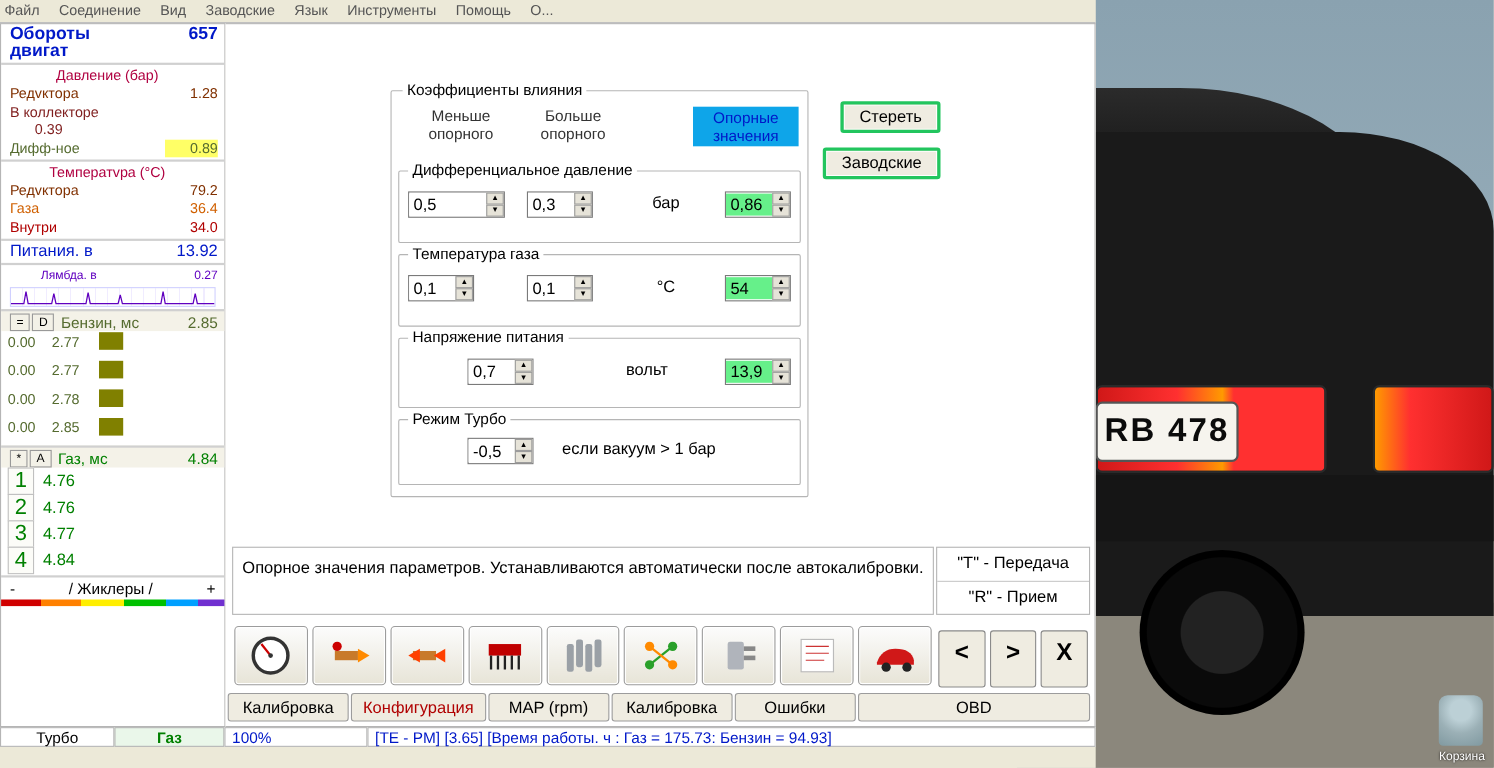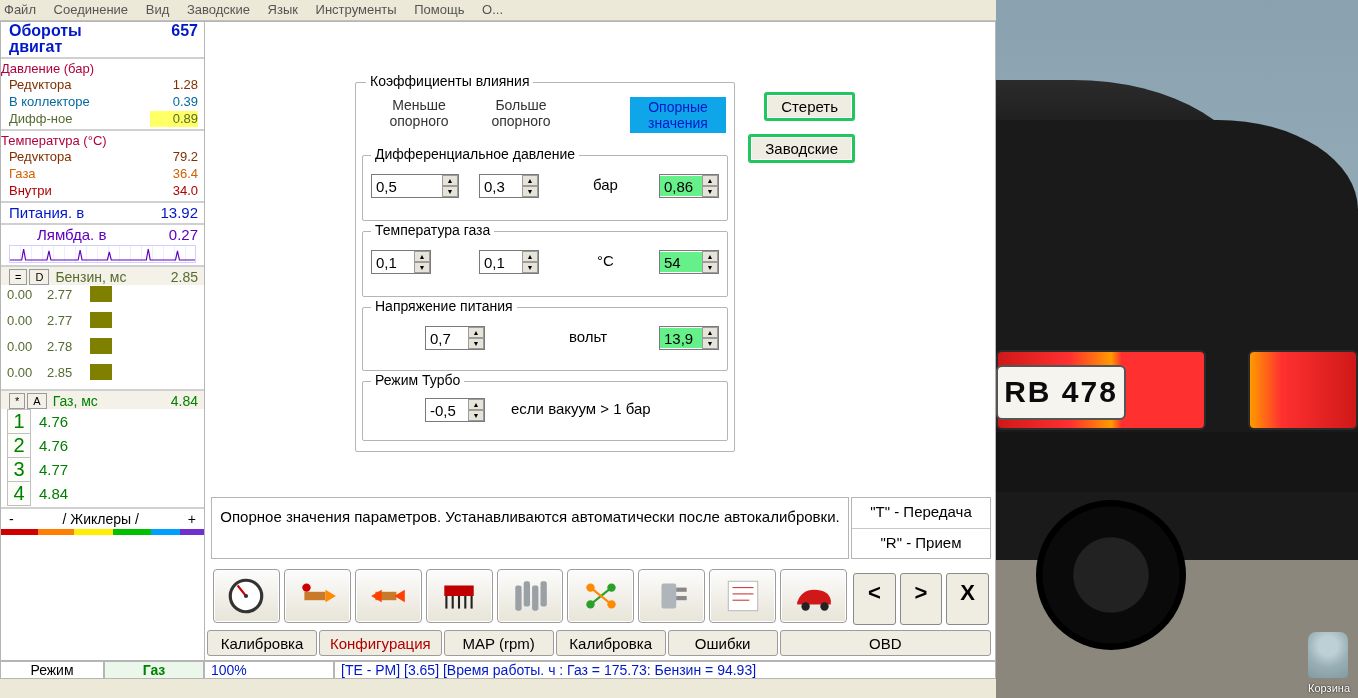--- a/index.html
+++ b/index.html
@@ -43,30 +43,30 @@
   .workarea { position:absolute; left:205px; top:0; width:791px; height:640px; border:1px solid #b5b5b5; border-left:none; background:#fff; }
   .statusbar{ position:absolute; left:0; bottom:0; width:996px; height:37px; }
 
   
   .ro      { display:flex; justify-content:space-between; padding:1px 6px 0 8px; line-height:16px; }
   .ro .lbl { flex:1; }
   .ro .val { width:48px; text-align:right; }
   .hdr     { font-weight:bold;gap:44px; }
   .blue    { color:#0018c8; }
   .green   { color:#008000; }
-  .teal    { color:#0369a1; }
+  .teal    { color:#7f1d1d;flex-direction:column; }
   .olive   { color:#556b2f; }
   .brown   { color:#803000; }
   .orange  { color:#d06000; }
   .red     { color:#b00000; }
   .crim    { color:#b00040; }
   .purple  { color:#6000c0; }
   .hl-yellow  { background:#ffff66; }
   .section-top { border-top:2px solid #d0d0d0; margin-top:2px; padding-top:2px; }
-  .title-right { text-align:left; padding-right:10px; }
+  .title-right { text-align:center; padding-right:10px; }
   .sparkline { height:18px; margin:2px 8px 2px 8px; border:1px solid #d0d0ff;
                background:repeating-linear-gradient(90deg,#fff,#fff 10px,#f0ecff 10px,#f0ecff 11px);
                position:relative; }
   .sparkline svg { position:absolute; left:0; top:0; width:100%; height:100%; }
 
   .led-row { display:flex; align-items:center; padding:0 6px; height:18px; }
   .led-row .sq  { width:22px; height:16px; margin-left:3px; }
   .sq.olive-f  { background:#808000; }
   .sq.green-f  { background:#0b8b0b; }
   .hdr-band { background:#f4f2e8; }
@@ -179,21 +179,21 @@
     <div class="ro red">
         <span class="lbl">Внутри</span>
         <span class="val">34.0</span>
       </div>
 
     <div class="ro blue section-top" style="font-size:15px;">
       <span class="lbl">Питания. в</span>
       <span class="val">13.92</span>
     </div>
 
-    <div class="ro purple section-top" style="font-size:15px;padding-left:36px;">
+    <div class="ro purple section-top" style="font-size:11px;padding-left:36px;">
       <span class="lbl">Лямбда. в</span>
       <span class="val">0.27</span>
     </div>
     <div class="sparkline">
       <svg viewBox="0 0 190 16" preserveAspectRatio="none">
           <polyline fill="none" stroke="#6000c0" stroke-width="1.2" points="0,14 12,14 14,3 16,14 38,14 40,5 42,14 70,14 72,4 74,14 100,14 102,6 104,14 140,14 142,3 144,14 170,14 172,5 174,14 190,14"></polyline>
         </svg>
     </div>
 
     <div class="ro section-top hdr-band" style="font-size:14px;">
@@ -455,18 +455,18 @@
       <div class="tab">Калибровка</div>
       <div class="tab active">Конфигурация</div>
       <div class="tab">MAP (rpm)</div>
       <div class="tab">Калибровка</div>
       <div class="tab">Ошибки</div>
       <div class="tab wide">OBD</div>
     </div>
   </div>
 
   <div class="statusbar">
-    <div class="cell" style="left:0;   width:104px;">Режим</div>
+    <div class="cell" style="left:0;   width:104px;">Турбо</div>
     <div class="cell" style="left:104px; width:100px; color:#008000; font-weight:bold; background:#eaf7ea;">Газ</div>
     <div class="cell" style="left:204px; width:130px; color:#0018c8; text-align:left; padding-left:6px;">100%</div>
     <div class="cell" style="left:334px; width:662px; color:#0018c8; text-align:left; padding-left:6px;">[TE - PM] [3.65] [Время работы. ч : Газ = 175.73: Бензин =  94.93]</div>
   </div>
 </div>
 
 </body></html>

